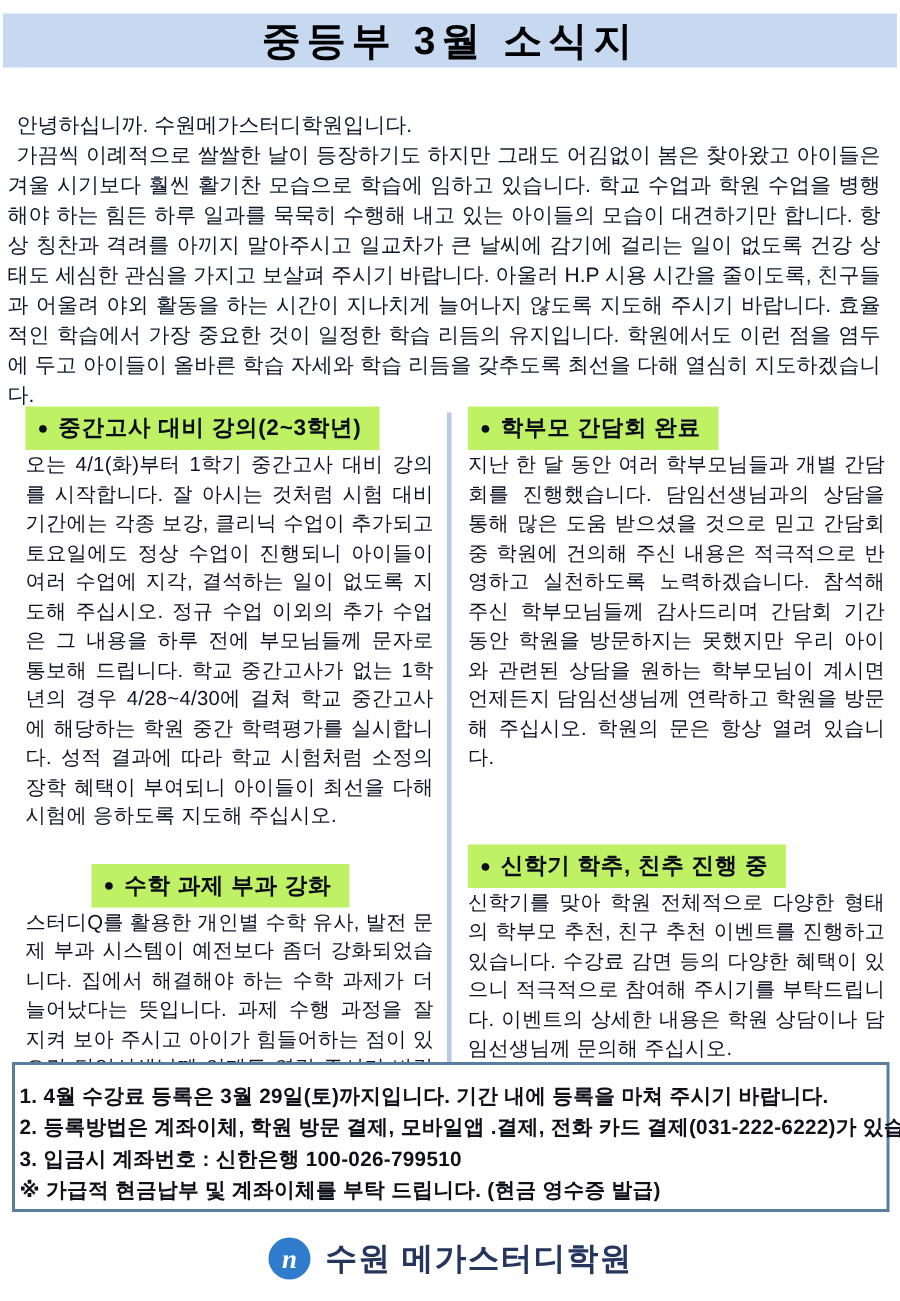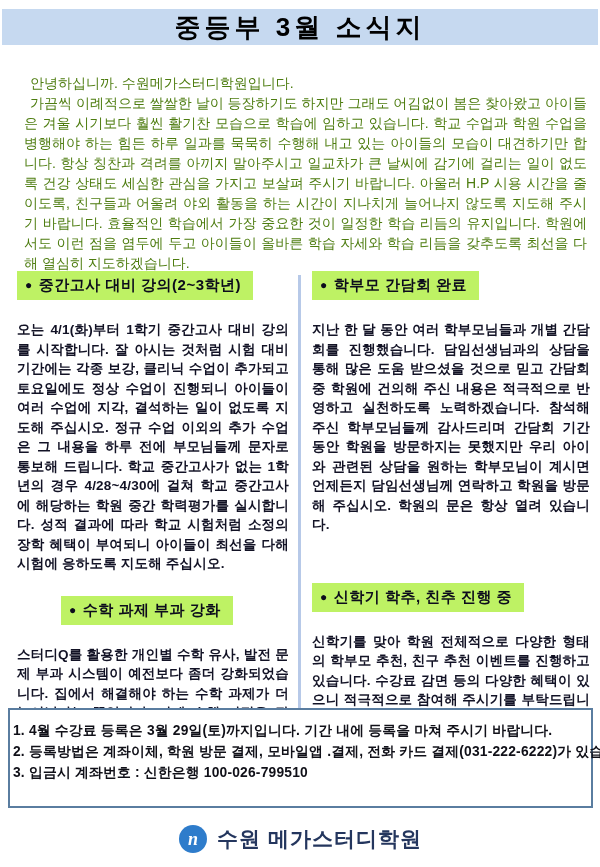--- a/index.html
+++ b/index.html
@@ -11,40 +11,40 @@
   }
   .header-bar {
     position:absolute; top:9px; left:2px; right:2px; height:36px;
     background:#c6d9f0;
     display:flex; align-items:center; justify-content:center;
   }
   .page-title {
     font-size:26px; font-weight:800; letter-spacing:4px; color:#000;
   }
   .intro {
-    position:absolute; top:73px; left:24px; right:13px;
-    font-size:14px; line-height:20px; text-align:justify; color:#4d7c0f;
+    position:absolute; top:73px; left:5px; right:13px;
+    font-size:14px; line-height:20px; text-align:justify; color:#0f172a;
   }
   .intro p { margin:0; text-indent:6px; }
   .columns {
     position:absolute; top:271px; left:17px; right:10px;
     display:flex; align-items:stretch;
   }
   .col-left  { width:272px; }
   .divider   { width:3px; background:#b7c9e8; margin:4px 11px 6px 9px; }
   .col-right { flex:1; }
   .sec-header {
     display:inline-block; background:#bef264;
     padding:5px 12px 5px 8px;
     font-weight:800; font-size:15px; color:#0c0c1c;
     letter-spacing:0.5px;
   }
   .sec-header .bullet { font-size:12px; margin-right:6px; position:relative; top:-1px; }
   .sec-body {
-    margin-top:20px; font-weight:700; font-size:13.5px; line-height:19.5px;
+    margin-top:0; font-weight:400; font-size:13.5px; line-height:19.5px;
     text-align:justify; color:#121225; letter-spacing:0.2px;
   }
   .sec-gap-left  { margin-top:22px;margin-left:44px; }
   .sec-gap-right { margin-top:48px; }
   .notice-box {
     position:absolute; top:708px; left:8px; right:7px; height:100px;
     border:2px solid #5a7da0; background:#fff;
     padding:10px 3px; box-sizing:border-box;
   }
   .notice-line {
@@ -99,20 +99,21 @@
     </div>
     <div class="sec-body">신학기를 맞아 학원 전체적으로 다양한 형태의 학부모 추천, 친구 추천 이벤트를 진행하고 있습니다.  수강료 감면 등의 다양한 혜택이 있으니 적극적으로 참여해 주시기를 부탁드립니다.  이벤트의 상세한 내용은 학원 상담이나 담임선생님께 문의해 주십시오.</div>
   </div>
 
 </div>
 
 <div class="notice-box">
   <div class="notice-line">1. 4월 수강료 등록은 3월 29일(토)까지입니다. 기간 내에 등록을 마쳐 주시기 바랍니다.</div>
   <div class="notice-line">2. 등록방법은 계좌이체, 학원 방문 결제, 모바일앱 .결제, 전화 카드 결제(031-222-6222)가 있습니다.</div>
   <div class="notice-line">3. 입금시 계좌번호 : 신한은행 100-026-799510</div>
+  <div class="notice-line">※ 가급적 현금납부 및 계좌이체를 부탁 드립니다. (현금 영수증 발급)</div>
 </div>
 
 <div class="footer">
   <svg class="logo-circle" width="30" height="30" viewBox="0 0 30 30">
     <circle cx="15" cy="15" r="14" fill="#2e7ccb"></circle>
     <text x="15" y="21" text-anchor="middle" font-family="Liberation Serif, DejaVu Serif, serif" font-style="italic" font-weight="bold" font-size="18" fill="#ffffff">n</text>
   </svg>
   <span class="brand-text">수원 메가스터디학원</span>
 </div>
 

